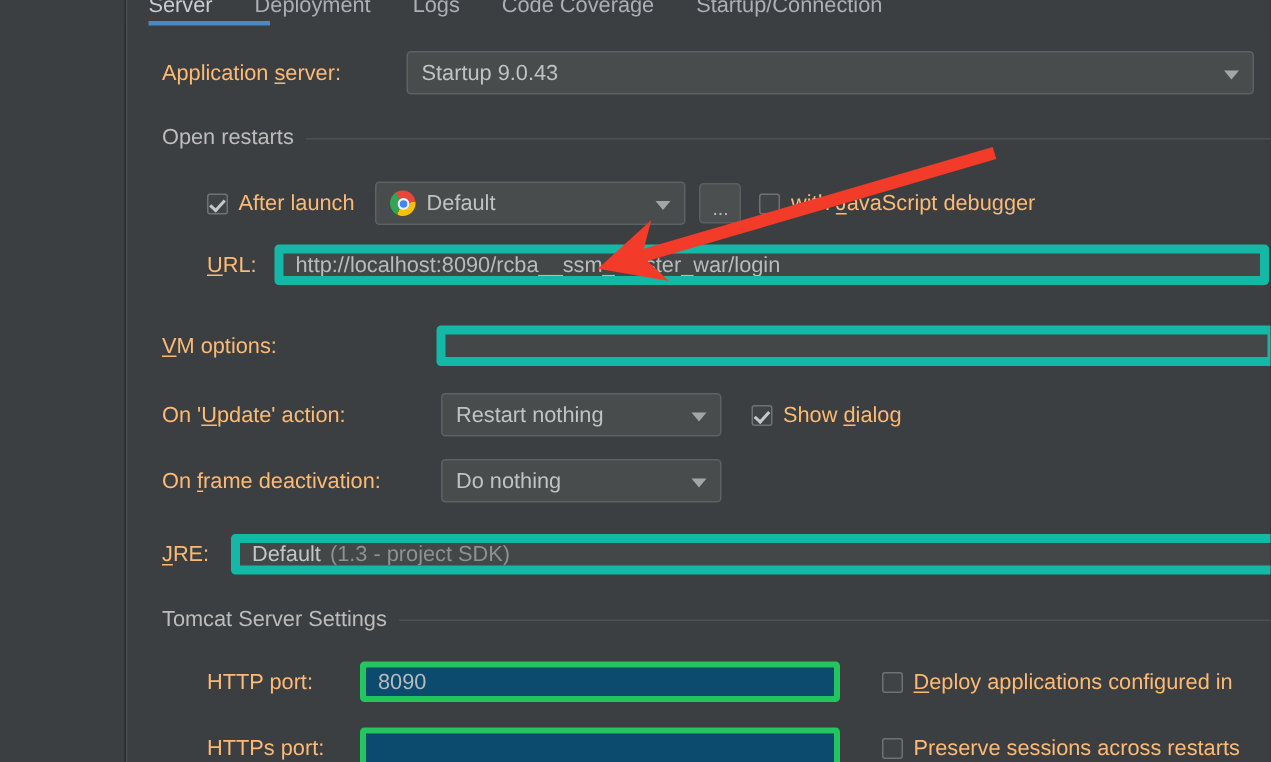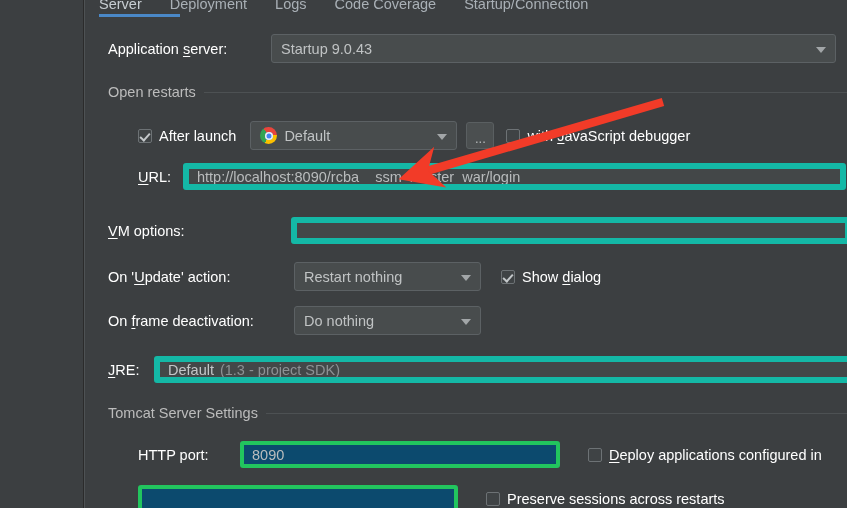--- a/index.html
+++ b/index.html
@@ -64,21 +64,21 @@
   }
   .tab-rail {
     position: absolute; left: 0; top: 16px;
     width: 762px; height: 1px;
     background: #3c3f41;
   }
 
   
   .row { position: absolute; display: flex; align-items: center; }
   .label {
-    color: #ffffff;
+    color: #fdba74;
     font-size: 14.5px;
     white-space: nowrap;
     line-height: 18px;
   }
   .label u { text-decoration: underline; text-underline-offset: 2px; }
 
   .field {
     background: #0c4a6e;
     border: 4px solid #22c55e;
     border-radius: 3px;
@@ -304,20 +304,21 @@
     <div class="row" style="left:53px; top:441px;">
       <div class="label" style="width:102px;">HTTP port:</div>
       <div class="field" style="width:320px;">
         <span>8090</span>
       </div>
       <div class="cb" style="margin-left:28px;"></div>
       <div class="label"><u>D</u>eploy applications configured in</div>
     </div>
 
     <div class="row" style="left:53px; top:485px;">
+      <div class="label" style="width:102px;">HTTPs port:</div>
       <div class="field" style="width:320px;">
         <span></span>
       </div>
       <div class="cb" style="margin-left:28px;"></div>
       <div class="label">Preserve sessions across restarts</div>
     </div>
 
   </div>
 
   <svg class="arrow-layer" viewBox="0 0 847 508" width="847" height="508">

